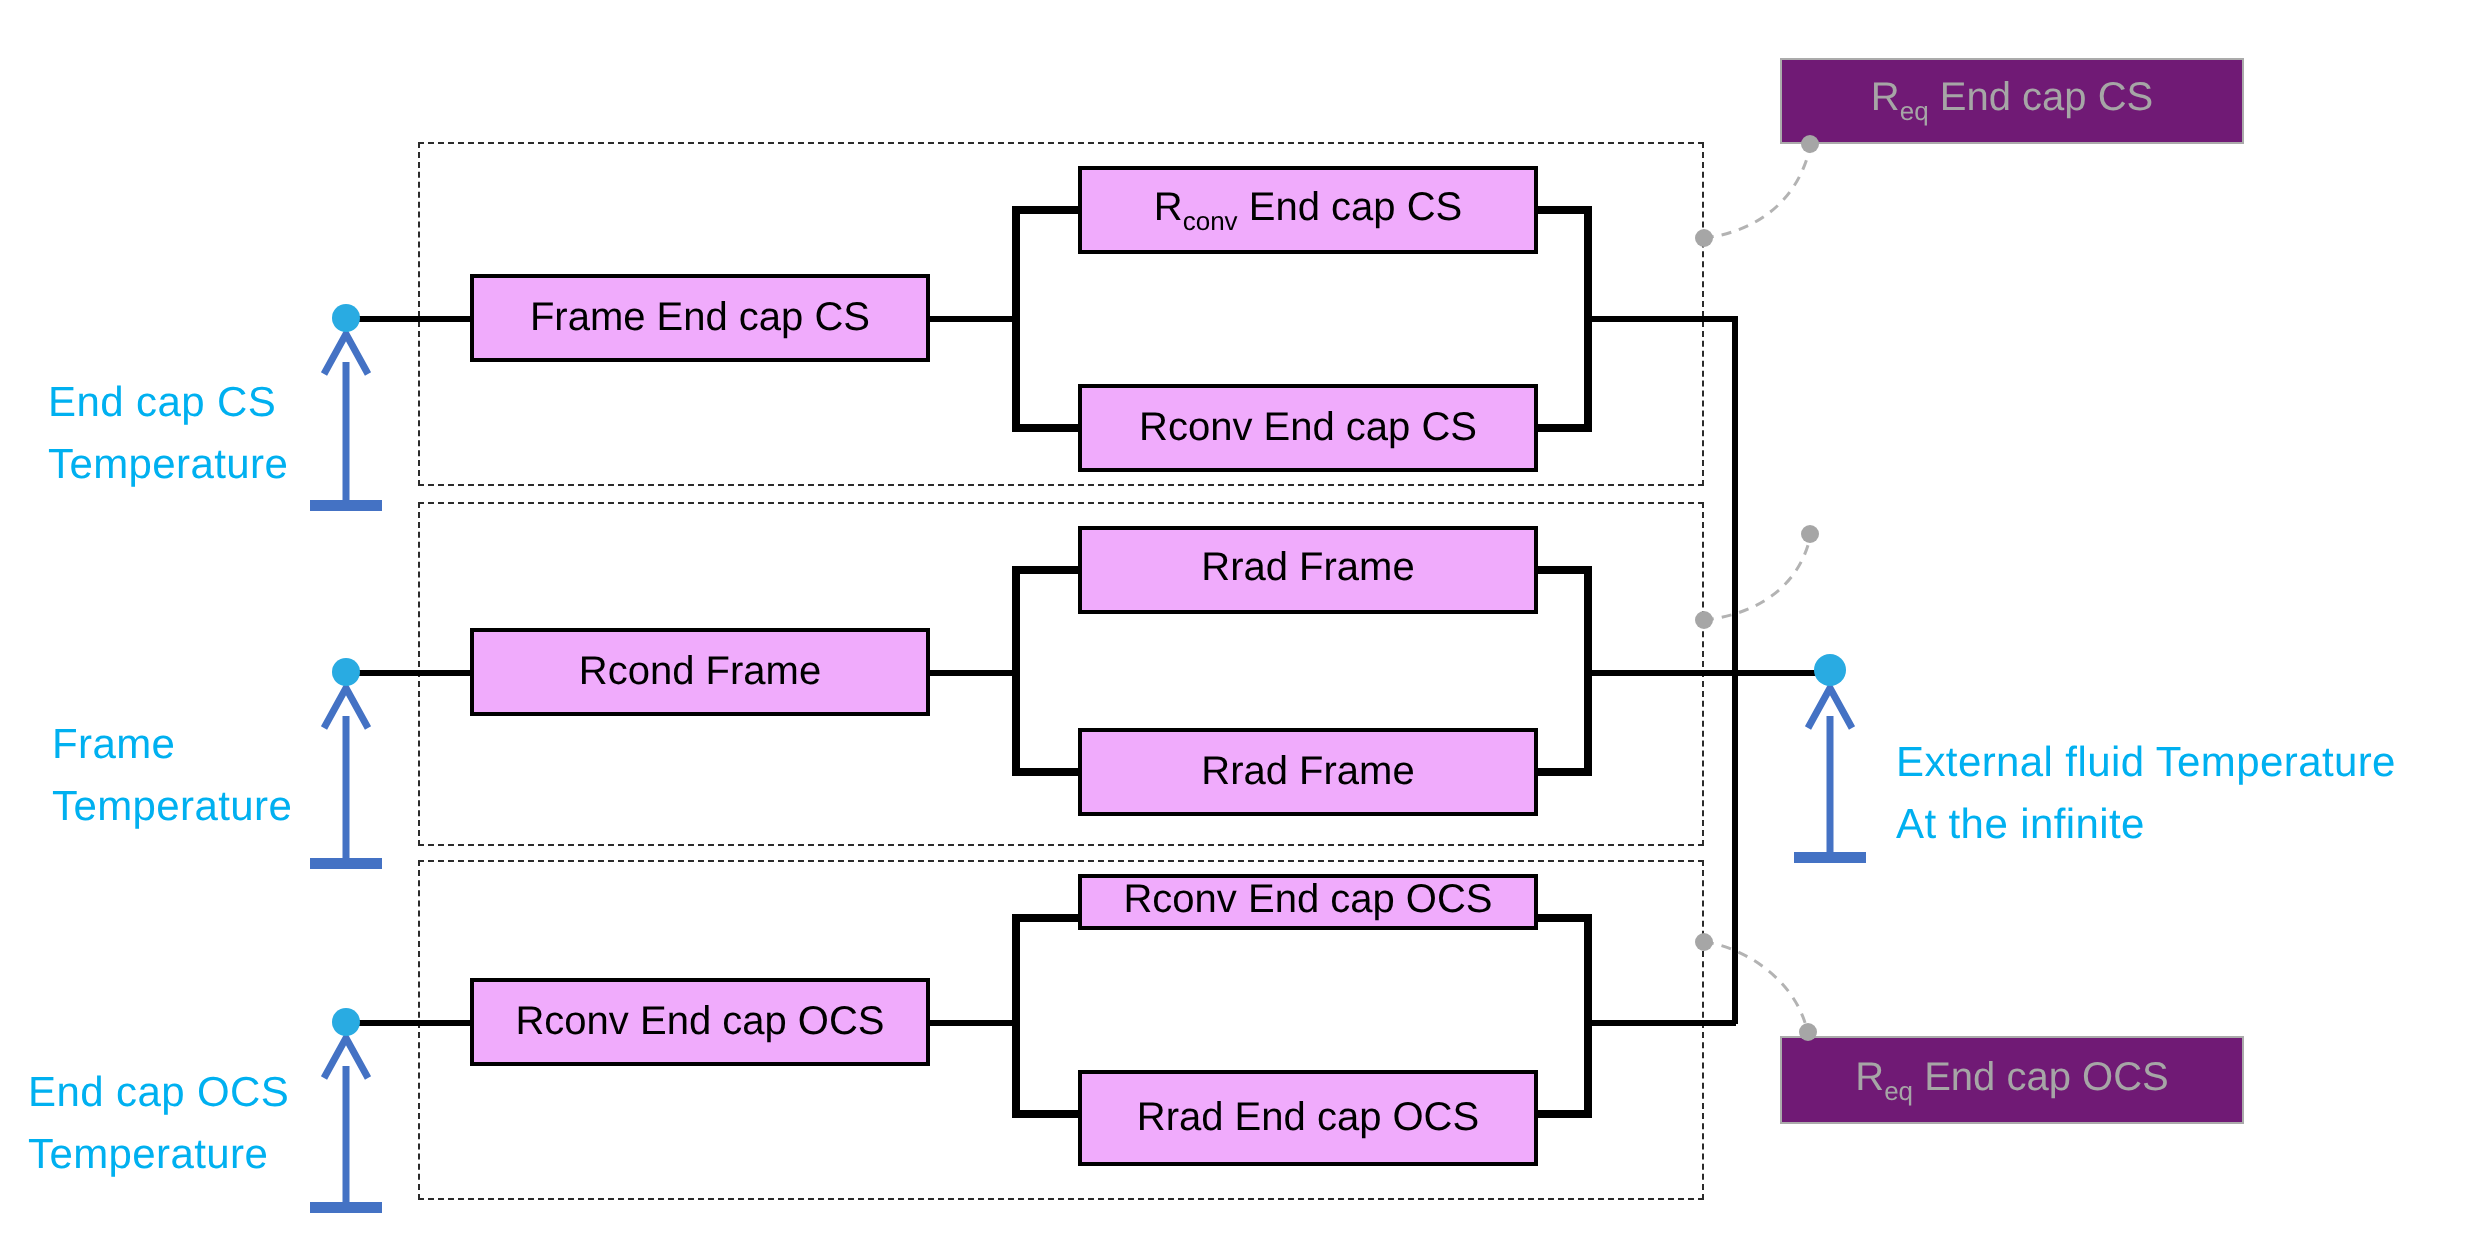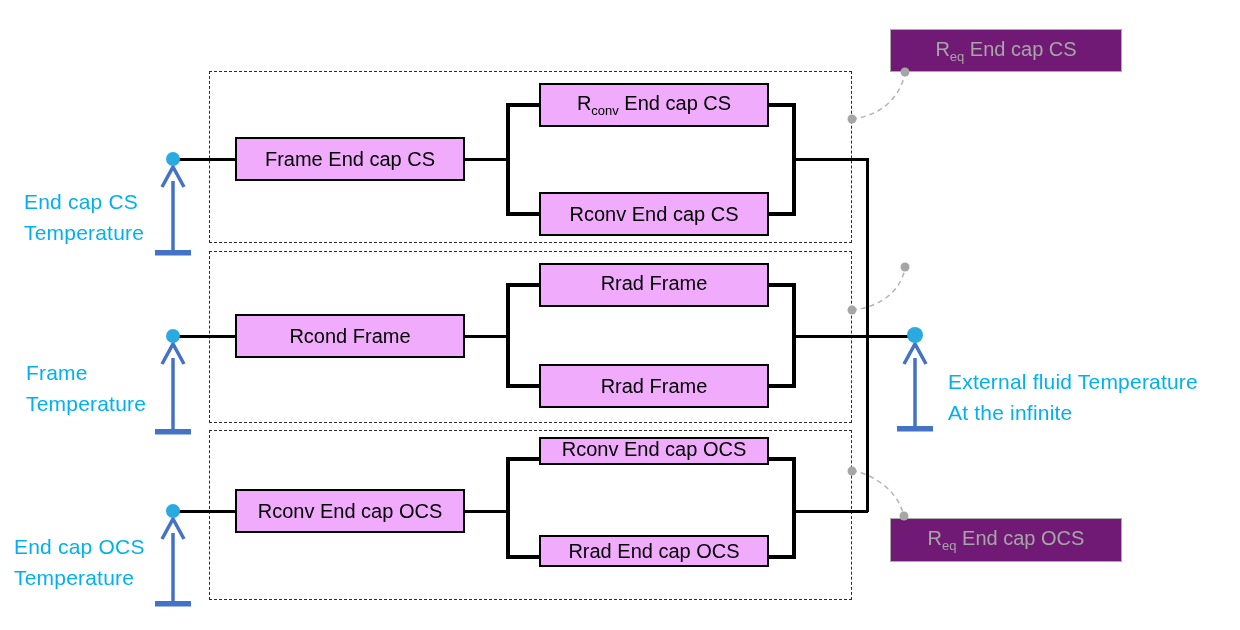--- a/index.html
+++ b/index.html
@@ -76,21 +76,21 @@
   <div class="hline thick-h" style="left:769px;top:555px;width:27px"></div>
   <div class="vline thick-v" style="left:792px;top:457px;height:102px"></div>
   <div class="hline" style="left:794px;top:510px;width:74px"></div>
 
   <div class="rbox" style="left:235px;top:489px;width:230px;height:44px">
     <span>Rconv End cap OCS</span>
   </div>
   <div class="rbox" style="left:539px;top:437px;width:230px;height:28px">
     <span><span>Rconv End cap OCS</span><sub></sub><span></span></span>
   </div>
-  <div class="rbox" style="left:539px;top:535px;width:230px;height:32px">
+  <div class="rbox" style="left:539px;top:535px;width:230px;height:48px">
     <span>Rrad End cap OCS</span>
   </div>
 
   <div class="vline" style="left:866px;top:158px;height:354px"></div>
 
   <div class="req-box" style="left:890px;top:29px;width:232px;height:43px">
     <span><span>R</span><sub>eq</sub><span> End cap CS</span></span>
   </div>
   <div class="req-box" style="left:890px;top:518px;width:232px;height:44px">
     <span><span>R</span><sub>eq</sub><span> End cap OCS</span></span>

